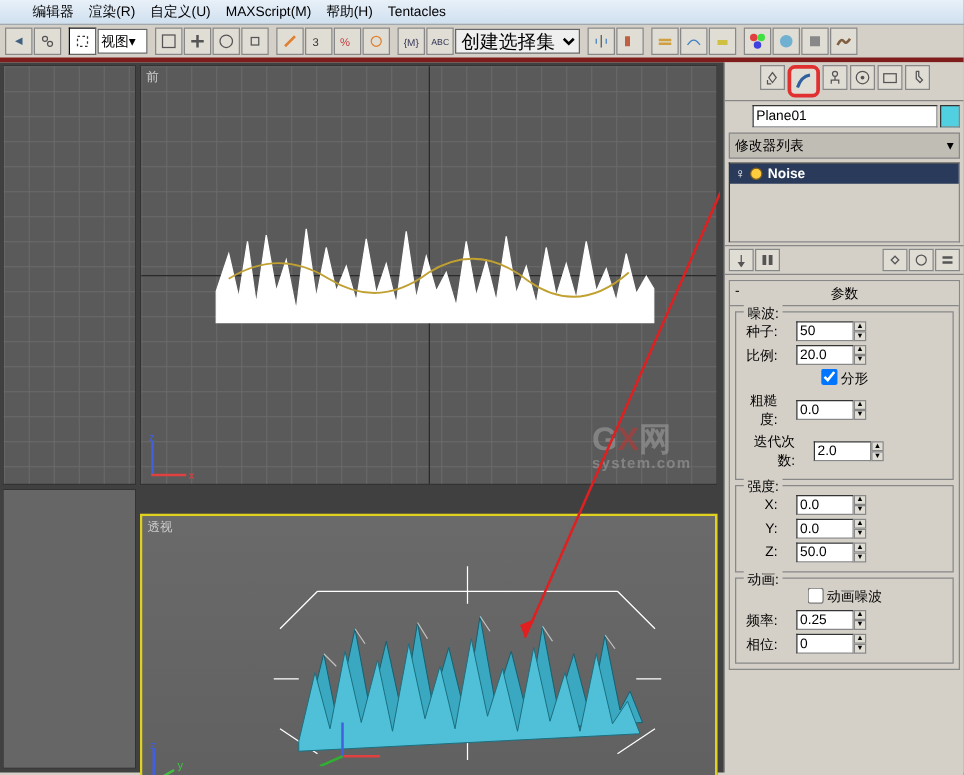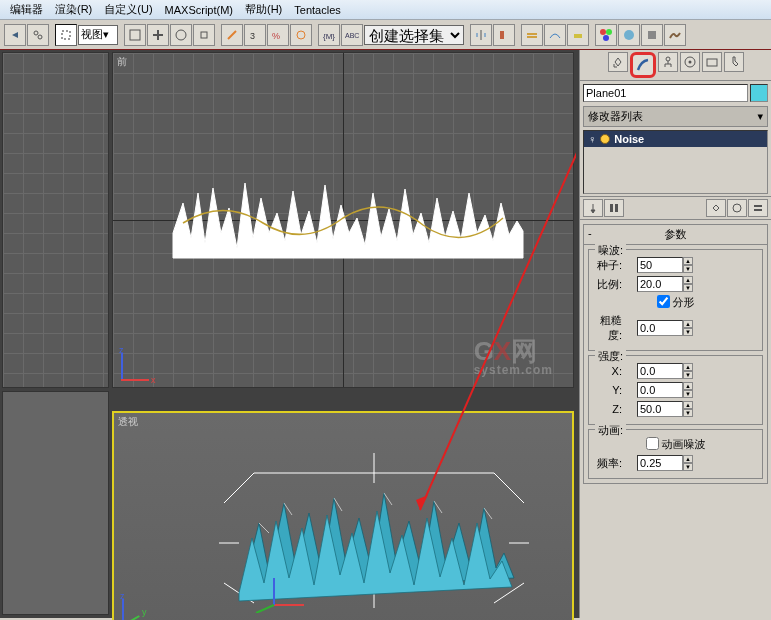--- a/index.html
+++ b/index.html
@@ -1,23 +1,23 @@
 <!DOCTYPE html>
 <html><head>
 <meta charset="utf-8">
 <style>
 * { box-sizing: border-box; margin: 0; padding: 0; }
 body { font-family: "Microsoft YaHei", Arial, sans-serif; font-size: 11px; background: #d4d0c8; width: 771px; height: 620px; overflow: hidden; position: relative; }
 
 
-.menubar { background: linear-gradient(#e8f0f8,#d0e0f0); height: 20px; display: flex; align-items: center; padding: 0 4px; border-bottom: 1px solid #a0a8b0; }
+.menubar { background: linear-gradient(#e8f0f8,#d0e0f0); height: 20px; display: flex; align-items: center; padding: 0 20px; border-bottom: 1px solid #a0a8b0; }
 .menubar span { padding: 0 6px; cursor: default; font-size: 11px; }
 
 
-.toolbar { background: #d4d0c8; height: 30px; display: flex; align-items: center; padding: 2px 4px; border-bottom: 1px solid #7f1d1d; gap: 1px; }
+.toolbar { background: #d4d0c8; height: 30px; display: flex; align-items: center; padding: 2px 4px; border-bottom: 4px solid #7f1d1d; gap: 1px; }
 .toolbar .btn { width: 22px; height: 22px; border: 1px solid #888; background: #e0ddd5; display: inline-flex; align-items: center; justify-content: center; }
 .toolbar .btn.active { background: #fff; border: 1px inset #666; }
 .toolbar .sep { width: 4px; }
 .toolbar select { height: 20px; font-size: 15px; border: 1px solid #666; }
 .toolbar .dropdown { height: 20px; border: 1px solid #666; background: #fff; display: inline-flex; align-items: center; padding: 0 2px; min-width: 40px; }
 
 
 .main { display: flex; height: 568px; }
 .viewports { flex: 1; background: #404040; position: relative; }
 .sidebar { width: 192px; background: #d4d0c8; border-left: 1px solid #888; display: flex; flex-direction: column; }
@@ -60,21 +60,21 @@
 
 
 .red-arrow { position: absolute; pointer-events: none; z-index: 100; }
 
 
 .panel-tabs { background: #d4d0c8; padding: 2px; display: flex; justify-content: center; gap: 2px; border-bottom: 1px solid #888; position: relative; }
 .panel-tabs .tab { width: 20px; height: 20px; border: 1px solid #888; background: #e0ddd5; display: inline-flex; align-items: center; justify-content: center; }
 .panel-tabs .tab.highlighted { border: 3px solid #e03030; border-radius: 6px; width: 26px; height: 26px; }
 
 .name-field { display: flex; padding: 3px; gap: 2px; }
-.name-field input { flex: 1; height: 18px; border: 1px inset #888; font-size: 11px; padding: 0 2px; background: #fff; }
+.name-field input { flex: 1; height: 18px; border: 1px inset #888; font-size: 11px; padding: 0 2px; background: #fff; margin-left: 19px; }
 .name-field .color-swatch { width: 18px; height: 18px; background: #50d0e0; border: 1px inset #888; }
 
 .rollout-header { background: #c0bdb5; border: 1px solid #888; padding: 2px 4px; display: flex; align-items: center; font-size: 11px; margin: 1px 3px; }
 
 .mod-list { margin: 2px 3px; border: 1px inset #888; background: #d4d0c8; height: 64px; font-size: 11px; }
 .mod-list .row { padding: 2px 4px; display: flex; align-items: center; gap: 4px; }
 .mod-list .row.sel { background: #2a3a5a; color: #fff; }
 .mod-list .bulb { width: 10px; height: 10px; background: #ffcc40; border-radius: 50%; border: 1px solid #806020; }
 
 .mod-toolbar { display: flex; gap: 1px; padding: 2px 3px; border-top: 1px solid #888; border-bottom: 1px solid #888; }
@@ -433,20 +433,30 @@
           <div class="param-row">
             <label>粗糙度:</label>
             <div class="spinner">
                 <input type="text" value="0.0" style="">
                 <div class="spin-btns">
                   <div class="sb">▲</div>
                   <div class="sb">▼</div>
                 </div>
               </div>
           </div>
+          <div class="param-row">
+            <label style="width:58px">迭代次数:</label>
+            <div class="spinner">
+                <input type="text" value="2.0" style="">
+                <div class="spin-btns">
+                  <div class="sb">▲</div>
+                  <div class="sb">▼</div>
+                </div>
+              </div>
+          </div>
         </div>
 
         <div class="group">
           <div class="group-label">强度:</div>
           <div class="param-row">
             <label>X:</label>
             <div class="spinner">
                 <input type="text" value="0.0" style="">
                 <div class="spin-btns">
                   <div class="sb">▲</div>
@@ -485,17 +495,27 @@
           <div class="param-row">
             <label>频率:</label>
             <div class="spinner">
                 <input type="text" value="0.25" style="">
                 <div class="spin-btns">
                   <div class="sb">▲</div>
                   <div class="sb">▼</div>
                 </div>
               </div>
           </div>
+          <div class="param-row">
+            <label>相位:</label>
+            <div class="spinner">
+                <input type="text" value="0" style="">
+                <div class="spin-btns">
+                  <div class="sb">▲</div>
+                  <div class="sb">▼</div>
+                </div>
+              </div>
+          </div>
         </div>
       </div>
     </div>
   </div>
 </div>
 
 </body></html>

